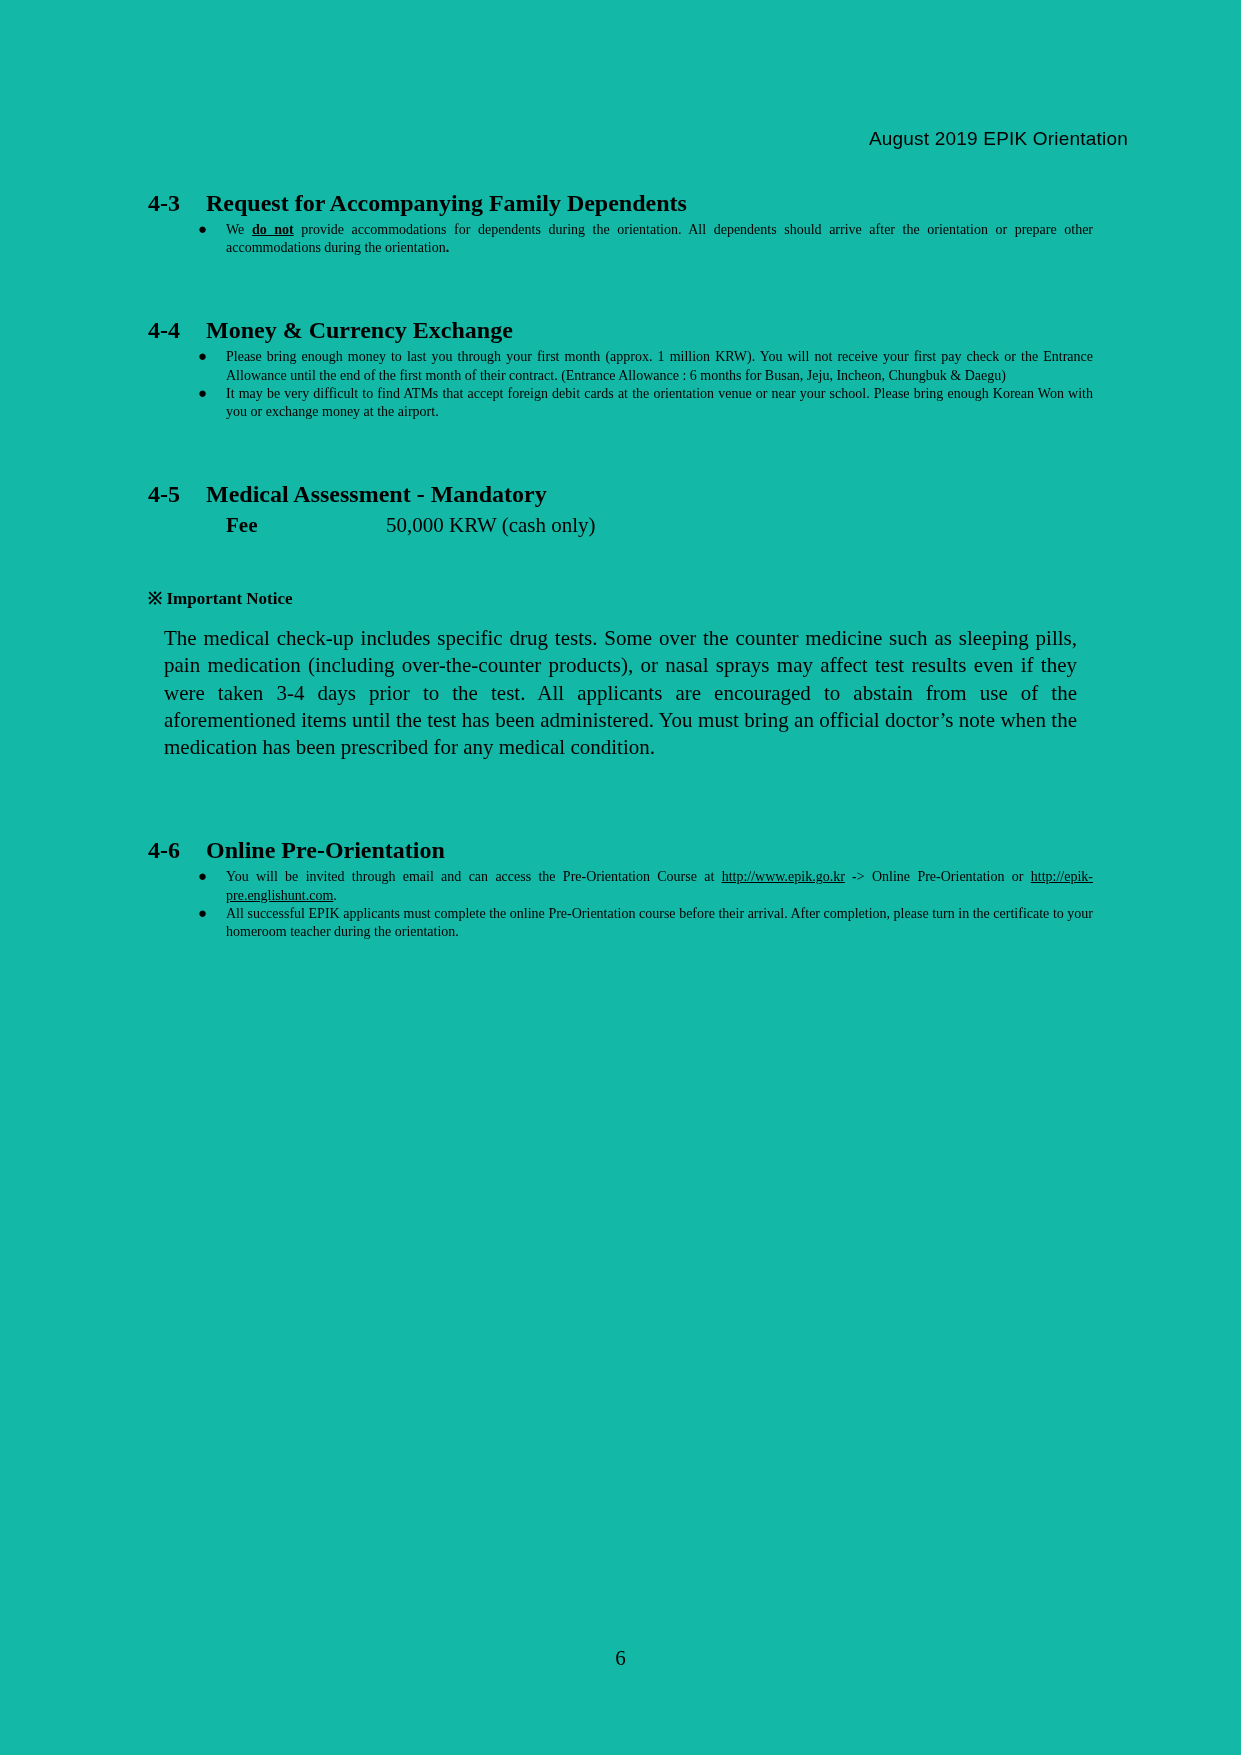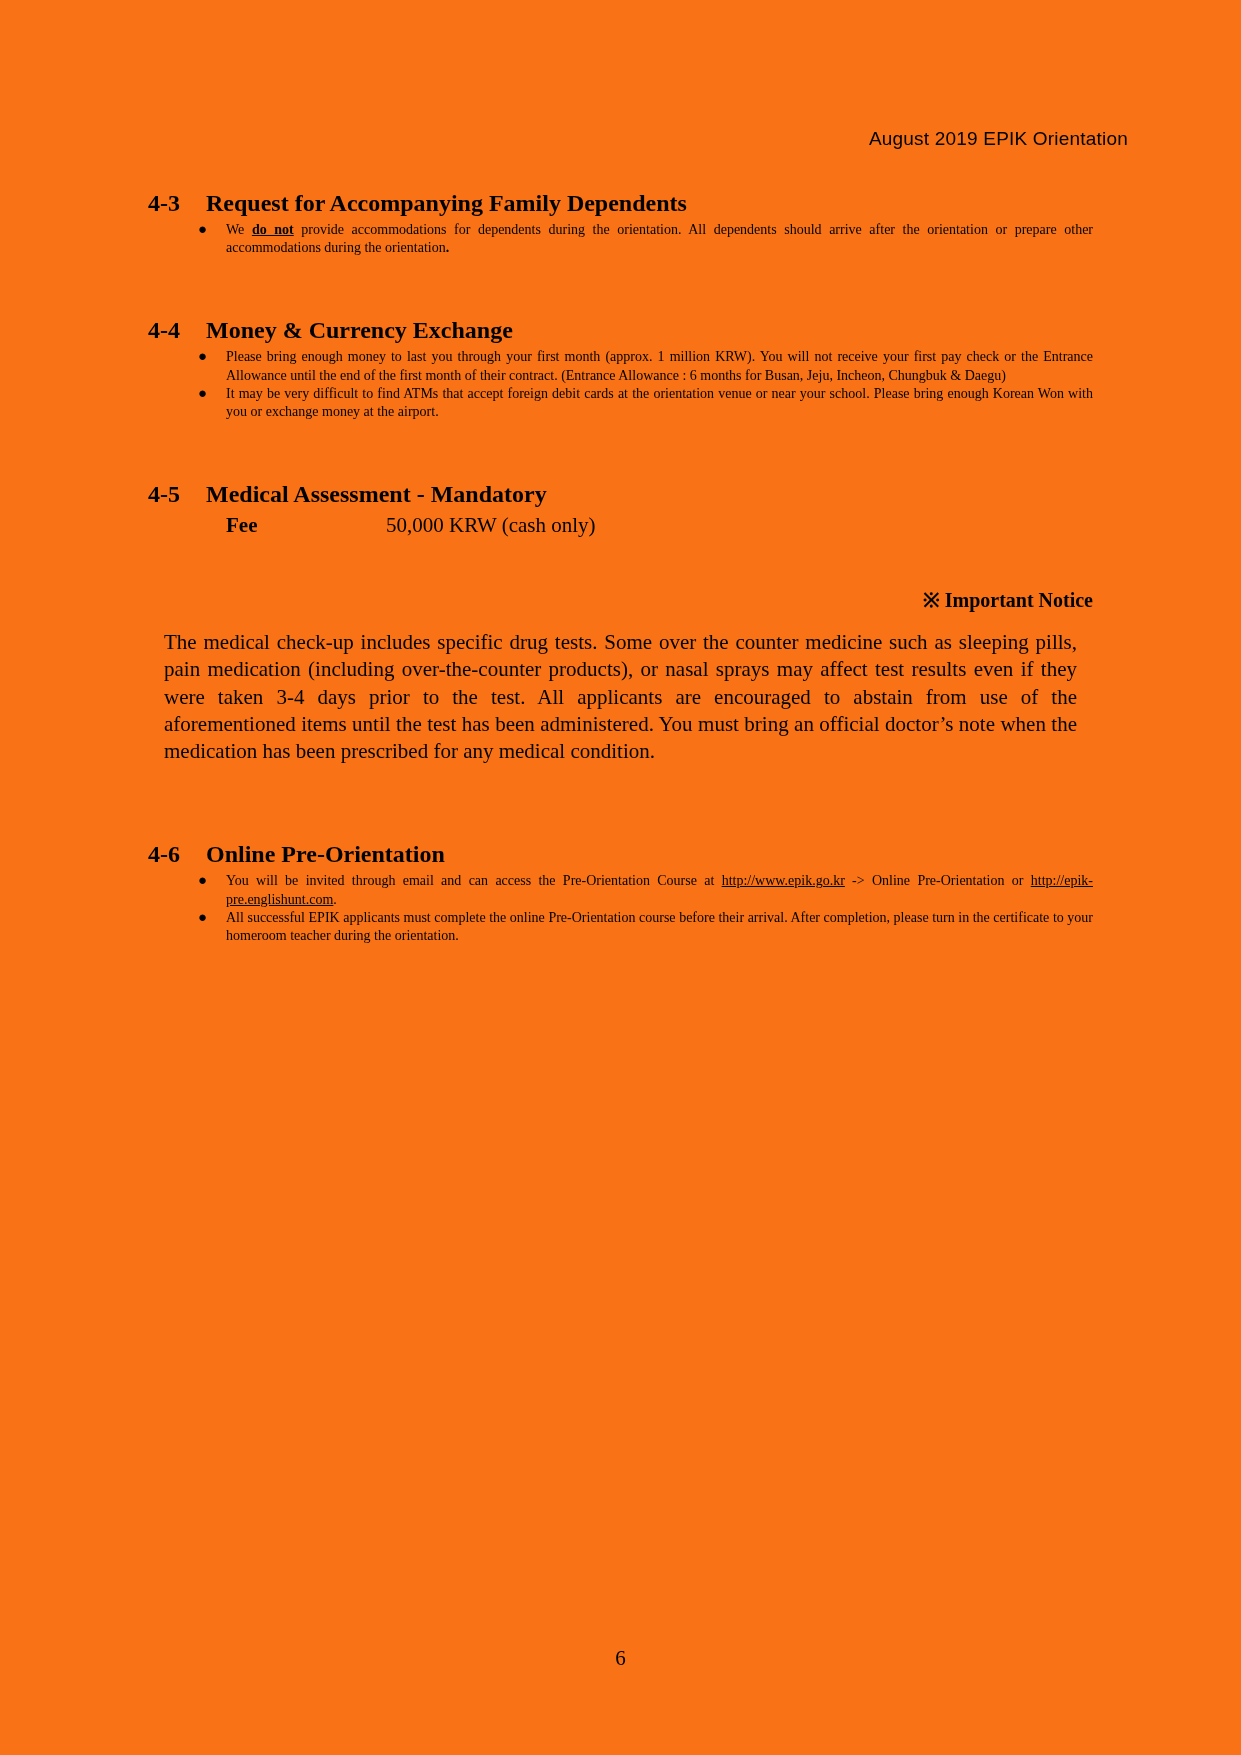--- a/index.html
+++ b/index.html
@@ -4,21 +4,21 @@
 <style>
   html, body {
     margin: 0;
     padding: 0;
     background: #ffffff;
   }
   .page {
     position: relative;
     width: 1241px;
     height: 1755px;
-    background: #f97316;
+    background: #14b8a6;
     font-family: "Liberation Serif", serif;
     color: #000000;
     box-sizing: border-box;
     overflow: hidden;
   }
   .header {
     position: absolute;
     top: 128px;
     right: 113px;
     font-family: "Liberation Sans", sans-serif;
@@ -79,23 +79,22 @@
     padding: 0 0 3px 0;
     vertical-align: top;
     line-height: 1.28;
   }
   .detail-label {
     font-weight: bold;
     width: 160px;
   }
   .notice-title {
     font-weight: bold;
-    font-size: 20px;
+    font-size: 17px;
     margin-bottom: 2px;
-    text-align: right;
   }
   .notice-body {
     font-size: 21px;
     line-height: 1.30;
     text-align: justify;
     margin: 16px;
   }
   .bold { font-weight: bold; }
   .u-bold { font-weight: bold; text-decoration: underline; }
   .link {

